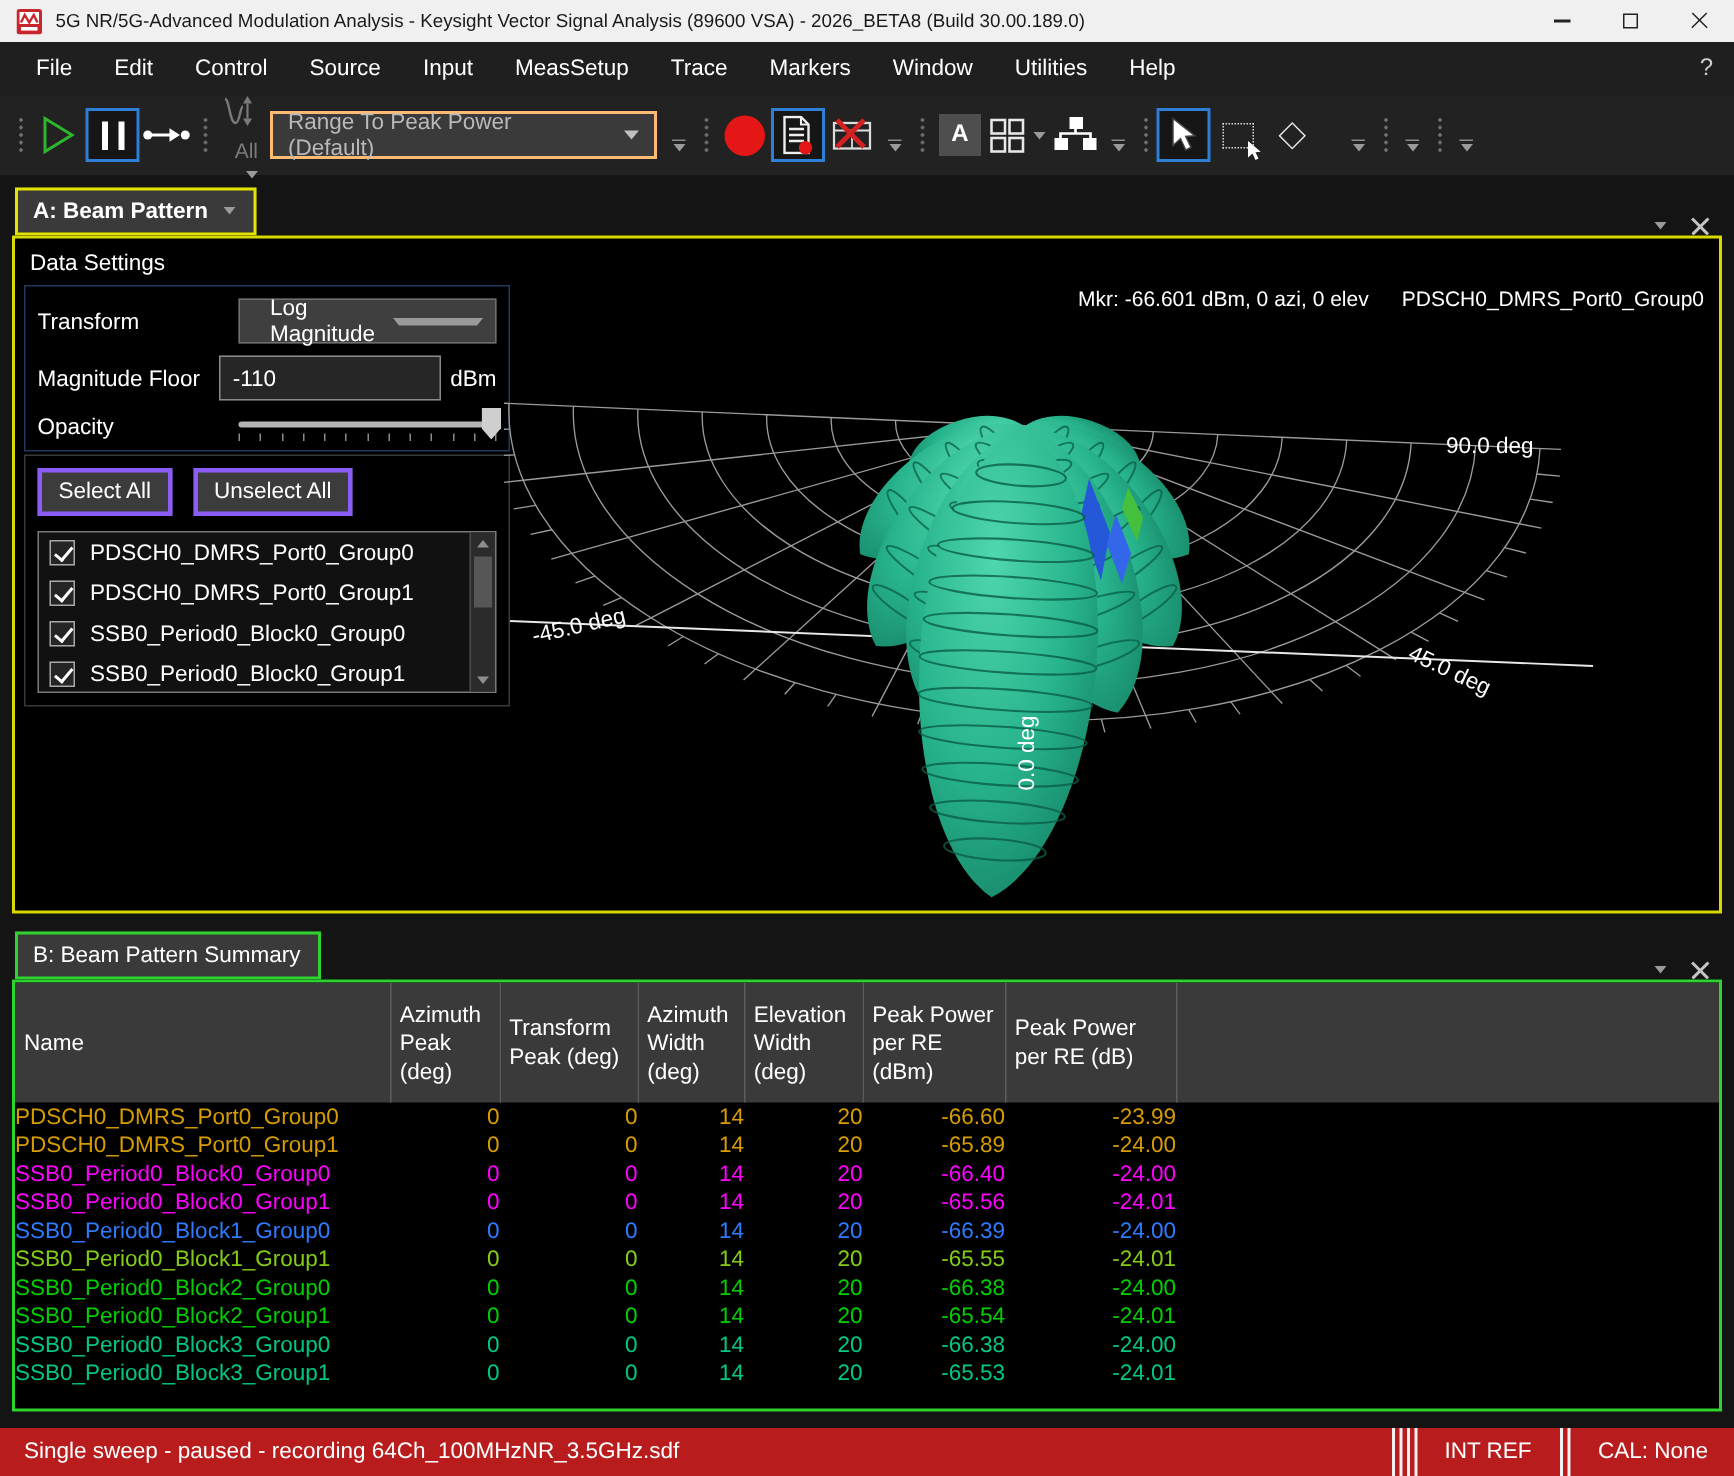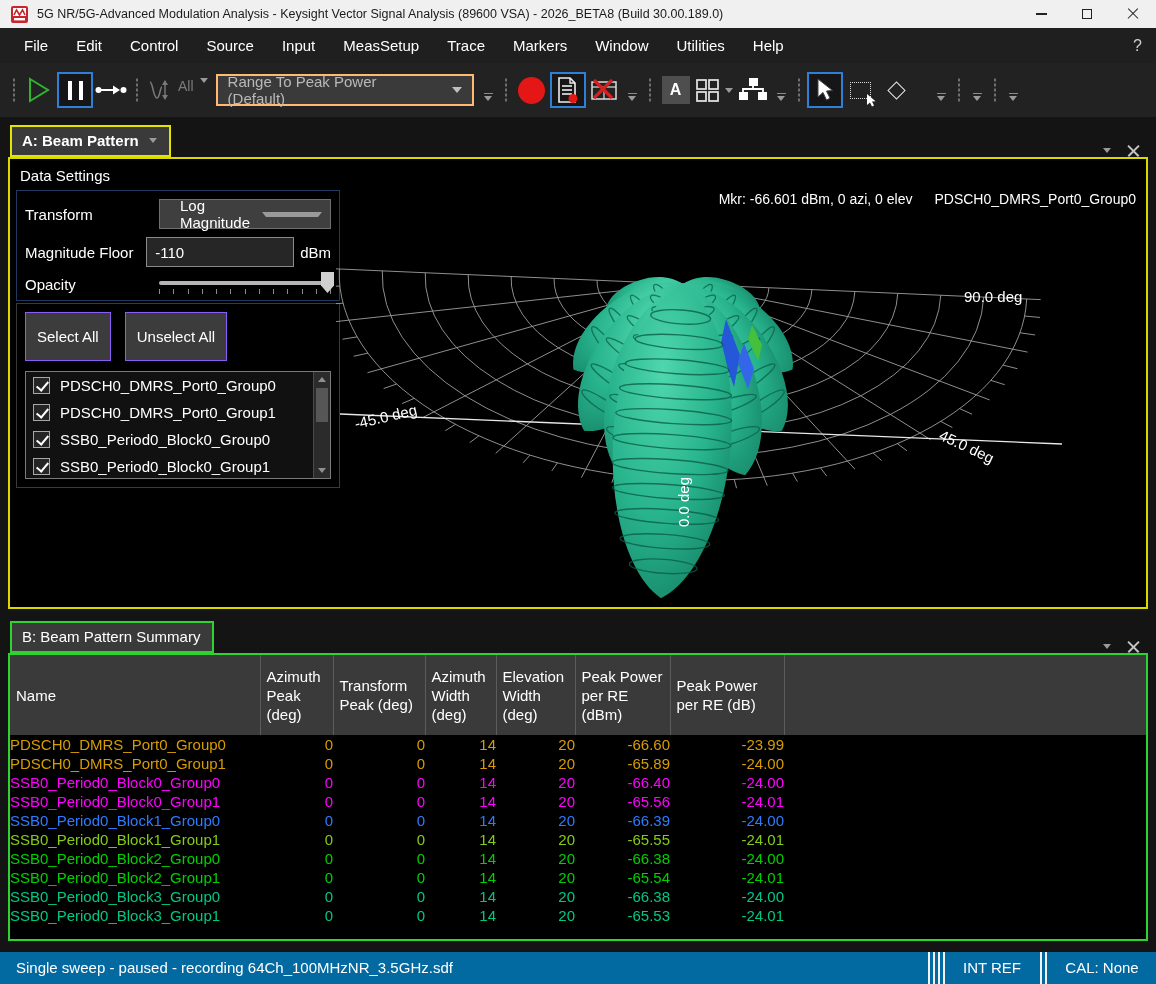--- a/index.html
+++ b/index.html
@@ -29,21 +29,21 @@
     background-image:radial-gradient(#6f6f6f 1px, transparent 1.2px); background-size:4px 5px; background-position:center; background-repeat:repeat-y; }
   .tb-btn { display:flex; align-items:center; justify-content:center; height:36px; min-width:36px; border:2px solid transparent; }
   .tb-btn.active { border-color:#2f7fd6; background:#161616; }
   .pause-bars { display:flex; gap:7px; } .pause-bars i { display:block; width:4px; height:19px; background:#fff; }
   .combo { height:32px; background:#3a3a3a; border:2px solid #fdba74; display:flex; align-items:center; padding:0 10px; margin:0 4px; }
   .combo .combo-text { color:#b9b9b9; font-size:15px; margin-right:14px; }
   .caret { width:0; height:0; border-left:5px solid transparent; border-right:5px solid transparent; border-top:6px solid #c0c0c0; }
   .caret.small { border-left-width:4px; border-right-width:4px; border-top-width:5px; border-top-color:#9a9a9a; }
   .tb-overflow { display:flex; flex-direction:column; align-items:center; gap:2px; margin:14px 6px 0 6px; }
   .tb-overflow .bar { width:9px; height:1px; background:#8a8a8a; }
-  .autorange { display:flex; align-items:flex-start; gap:6px; padding:0 4px; }
+  .autorange { display:flex; align-items:flex-end; gap:6px; padding:0 4px;flex-direction:column; }
   .autorange .all-label { color:#7a7a7a; font-size:14px; }
   .record-circle { width:27px; height:27px; border-radius:50%; background:#e51616; }
   .a-letter-box { width:28px; height:28px; background:#4e4e4e; color:#fff; font-weight:bold; font-size:16px;
     display:flex; align-items:center; justify-content:center; }
   .diamond { width:13px; height:13px; border:1.6px solid #e5e5e5; transform:rotate(45deg); }
   .marquee-box { width:21px; height:17px; border:1.6px dotted #dcdcdc; position:relative; }
 
   
   .content { background:#141414; padding:8px 8px 0 8px; }
   .tab-row { display:flex; align-items:flex-end; margin:0 0 0 2px; height:32px; }
@@ -71,21 +71,21 @@
     padding:0 8px; font-family:"Liberation Sans",sans-serif; }
   .unit { margin-left:6px; }
   .slider-wrap { width:172px; position:relative; padding-top:6px; }
   .slider-track { height:3.5px; background:#b5b5b5; border-radius:2px; }
   .slider-thumb { position:absolute; right:-3px; top:-3px; width:13px; height:21px; background:#cfcfcf;
     clip-path:polygon(0 0,100% 0,100% 64%,50% 100%,0 64%); }
   .slider-ticks { display:flex; justify-content:space-between; margin-top:4px; }
   .slider-ticks i { width:1px; height:5px; background:#8a8a8a; }
   .select-section { border:1px solid #3a3a3a; padding:8px; margin-top:2px; }
   .btn-row { display:flex; gap:14px; margin-bottom:10px; }
-  .push-btn { height:49px; background:#3c3c3c; border:1px solid #8b5cf6; color:#fff; font-size:15px; padding:0 11px;
+  .push-btn { height:32px; background:#3c3c3c; border:3px solid #8b5cf6; color:#fff; font-size:15px; padding:0 11px;
     font-family:"Liberation Sans",sans-serif; }
   .trace-listbox { border:1px solid #7a7a7a; background:#111; height:108px; display:flex; }
   .trace-items { flex:1; }
   .trace-item { display:flex; align-items:center; height:27px; padding-left:7px; }
   .checkbox { width:17px; height:17px; border:1px solid #a8a8a8; background:#252525; position:relative; flex:0 0 auto; }
   .checkbox.checked::after { content:""; position:absolute; left:5px; top:1px; width:5px; height:10px;
     border-right:2px solid #fff; border-bottom:2px solid #fff; transform:rotate(40deg); }
   .trace-item .t-lbl { margin-left:10px; font-size:15px; white-space:nowrap; }
   .v-scrollbar { width:17px; background:#2b2b2b; position:relative; border-left:1px solid #4a4a4a; }
   .sb-arrow { height:15px; display:flex; align-items:center; justify-content:center; }
@@ -103,21 +103,21 @@
   
   table.summary { width:100%; border-collapse:collapse; table-layout:fixed; }
   table.summary th { background:#3a3a3a; color:#fff; font-weight:normal; font-size:15px; text-align:left;
     vertical-align:middle; padding:3px 6px; height:80px; border-right:1px solid #5c5c5c; line-height:19px; }
   table.summary th:last-child { border-right:none; }
   table.summary td { font-size:15px; height:19px; padding:0; line-height:19px; white-space:nowrap; overflow:hidden; }
   td.name { padding-left:4px; }
   td.num { text-align:right; padding-right:12px; }
 
   
-  .statusbar { position:absolute; left:0; bottom:0; width:1156px; height:32px; background:#0369a1; display:flex; align-items:stretch; }
+  .statusbar { position:absolute; left:0; bottom:0; width:1156px; height:32px; background:#b91c1c; display:flex; align-items:stretch; }
   .statusbar .msg { flex:1; color:#fff; font-size:15px; line-height:32px; padding-left:16px; }
   .sb-seg { color:#fff; font-size:15px; line-height:32px; text-align:center; }
   .sb-div { width:2px; background:#f2f2f2; margin:0 1.5px; }
 </style>
 </head>
 <body>
 
 <div class="titlebar">
   <svg class="app-icon" viewBox="0 0 17 17">
     <rect x="0" y="0" width="17" height="17" rx="2" fill="#c9252d"></rect>

